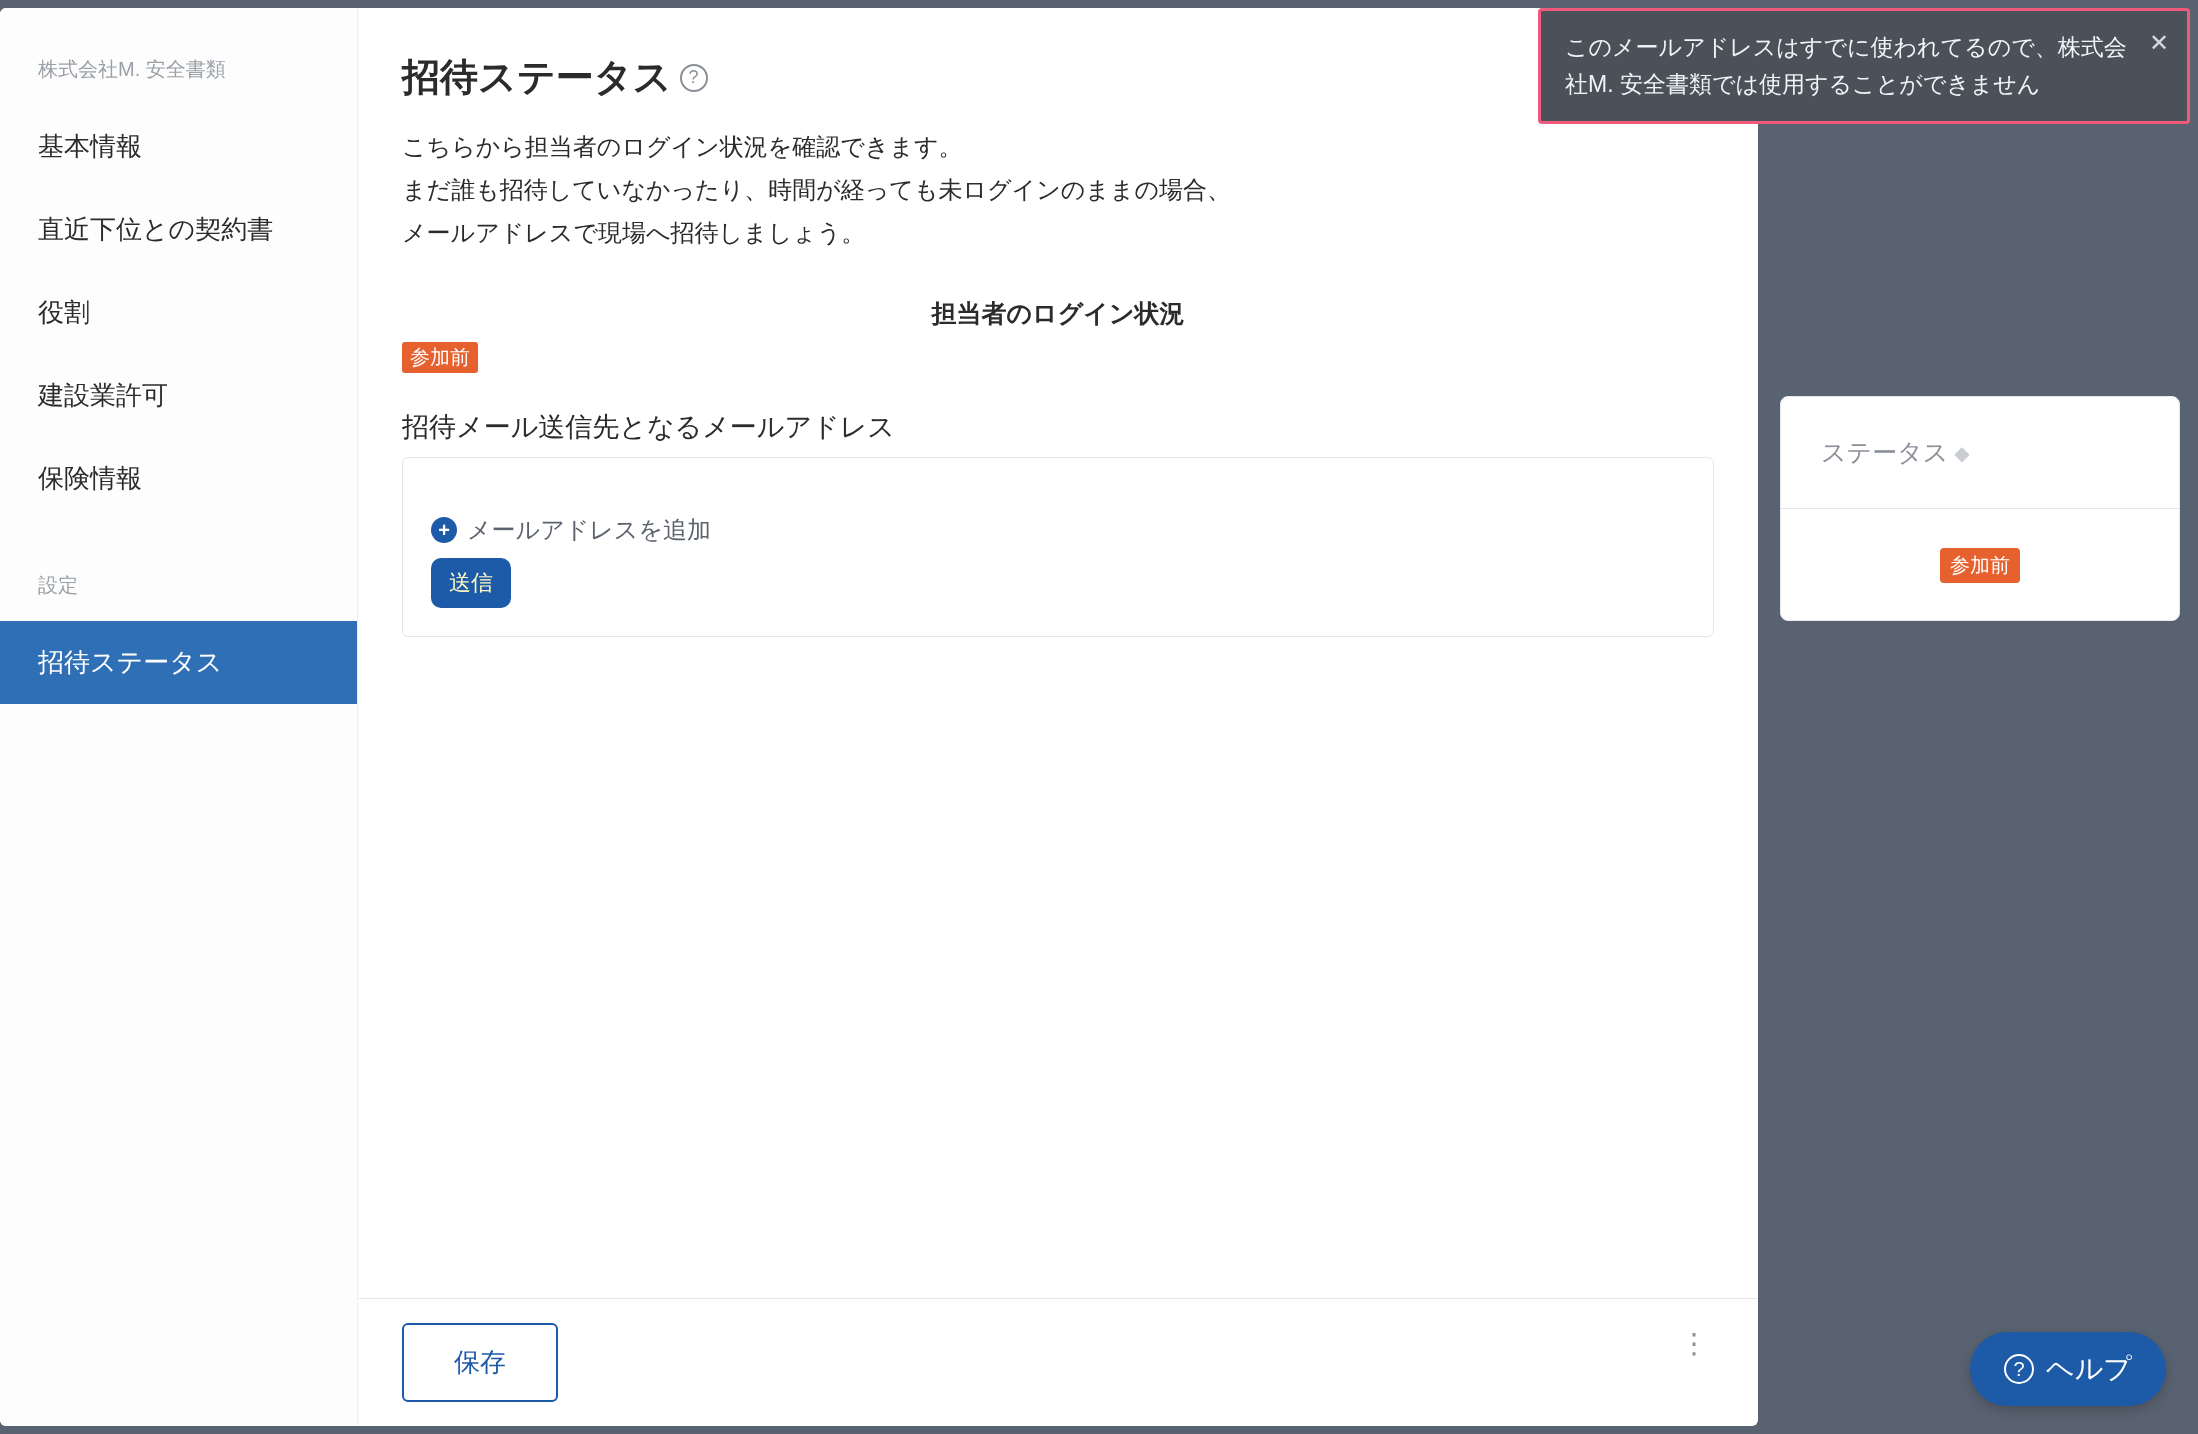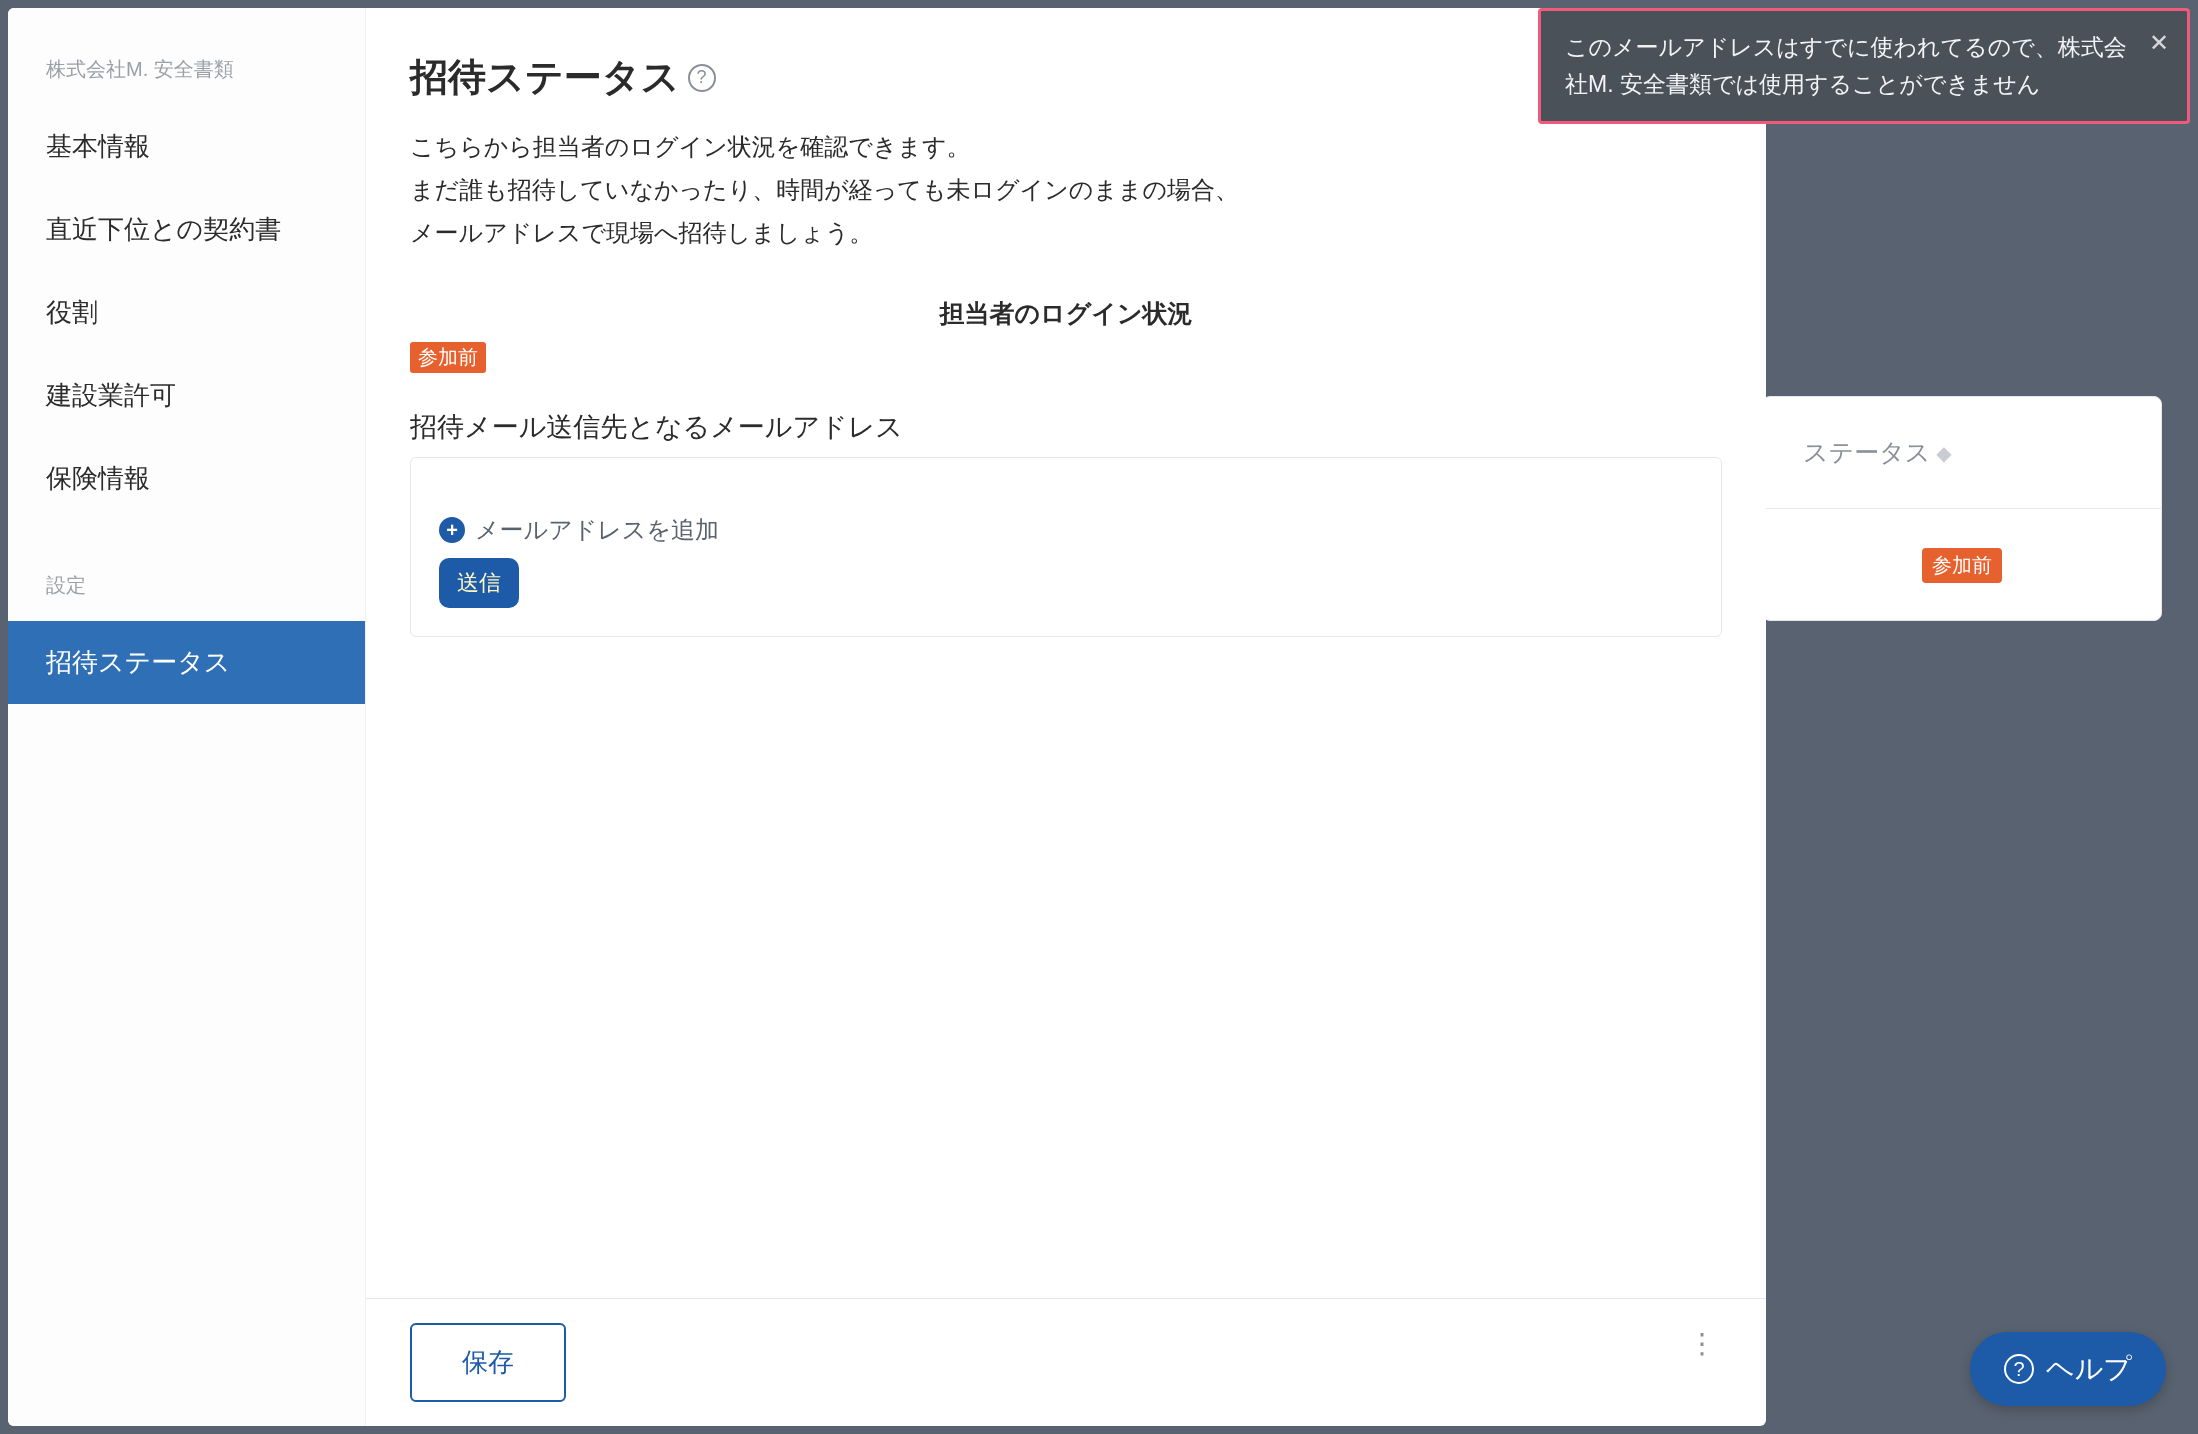--- a/index.html
+++ b/index.html
@@ -16,21 +16,21 @@
       position: relative;
     }
     .backdrop {
       position: absolute;
       inset: 0;
       background: #596270;
     }
     .bg-card {
       position: absolute;
       top: 396px;
-      right: 36px;
+      right: 18px;
       width: 400px;
       height: 225px;
       background: #fff;
       border: 1px solid #e5e7eb;
       border-radius: 8px;
     }
     .bg-header {
       display: flex;
       align-items: center;
       padding: 28px 40px;
@@ -55,21 +55,21 @@
     .bg-badge {
       background: #e7612e;
       color: #fff;
       font-size: 20px;
       padding: 4px 10px;
       border-radius: 4px;
     }
     .modal {
       position: absolute;
       top: 8px;
-      left: 8px;
+      left: 0;
       width: 1758px;
       height: 1418px;
       background: #fff;
       border-radius: 6px;
       display: flex;
       overflow: hidden;
     }
     .sidebar {
       width: 358px;
       border-right: 1px solid #f0f0f0;

